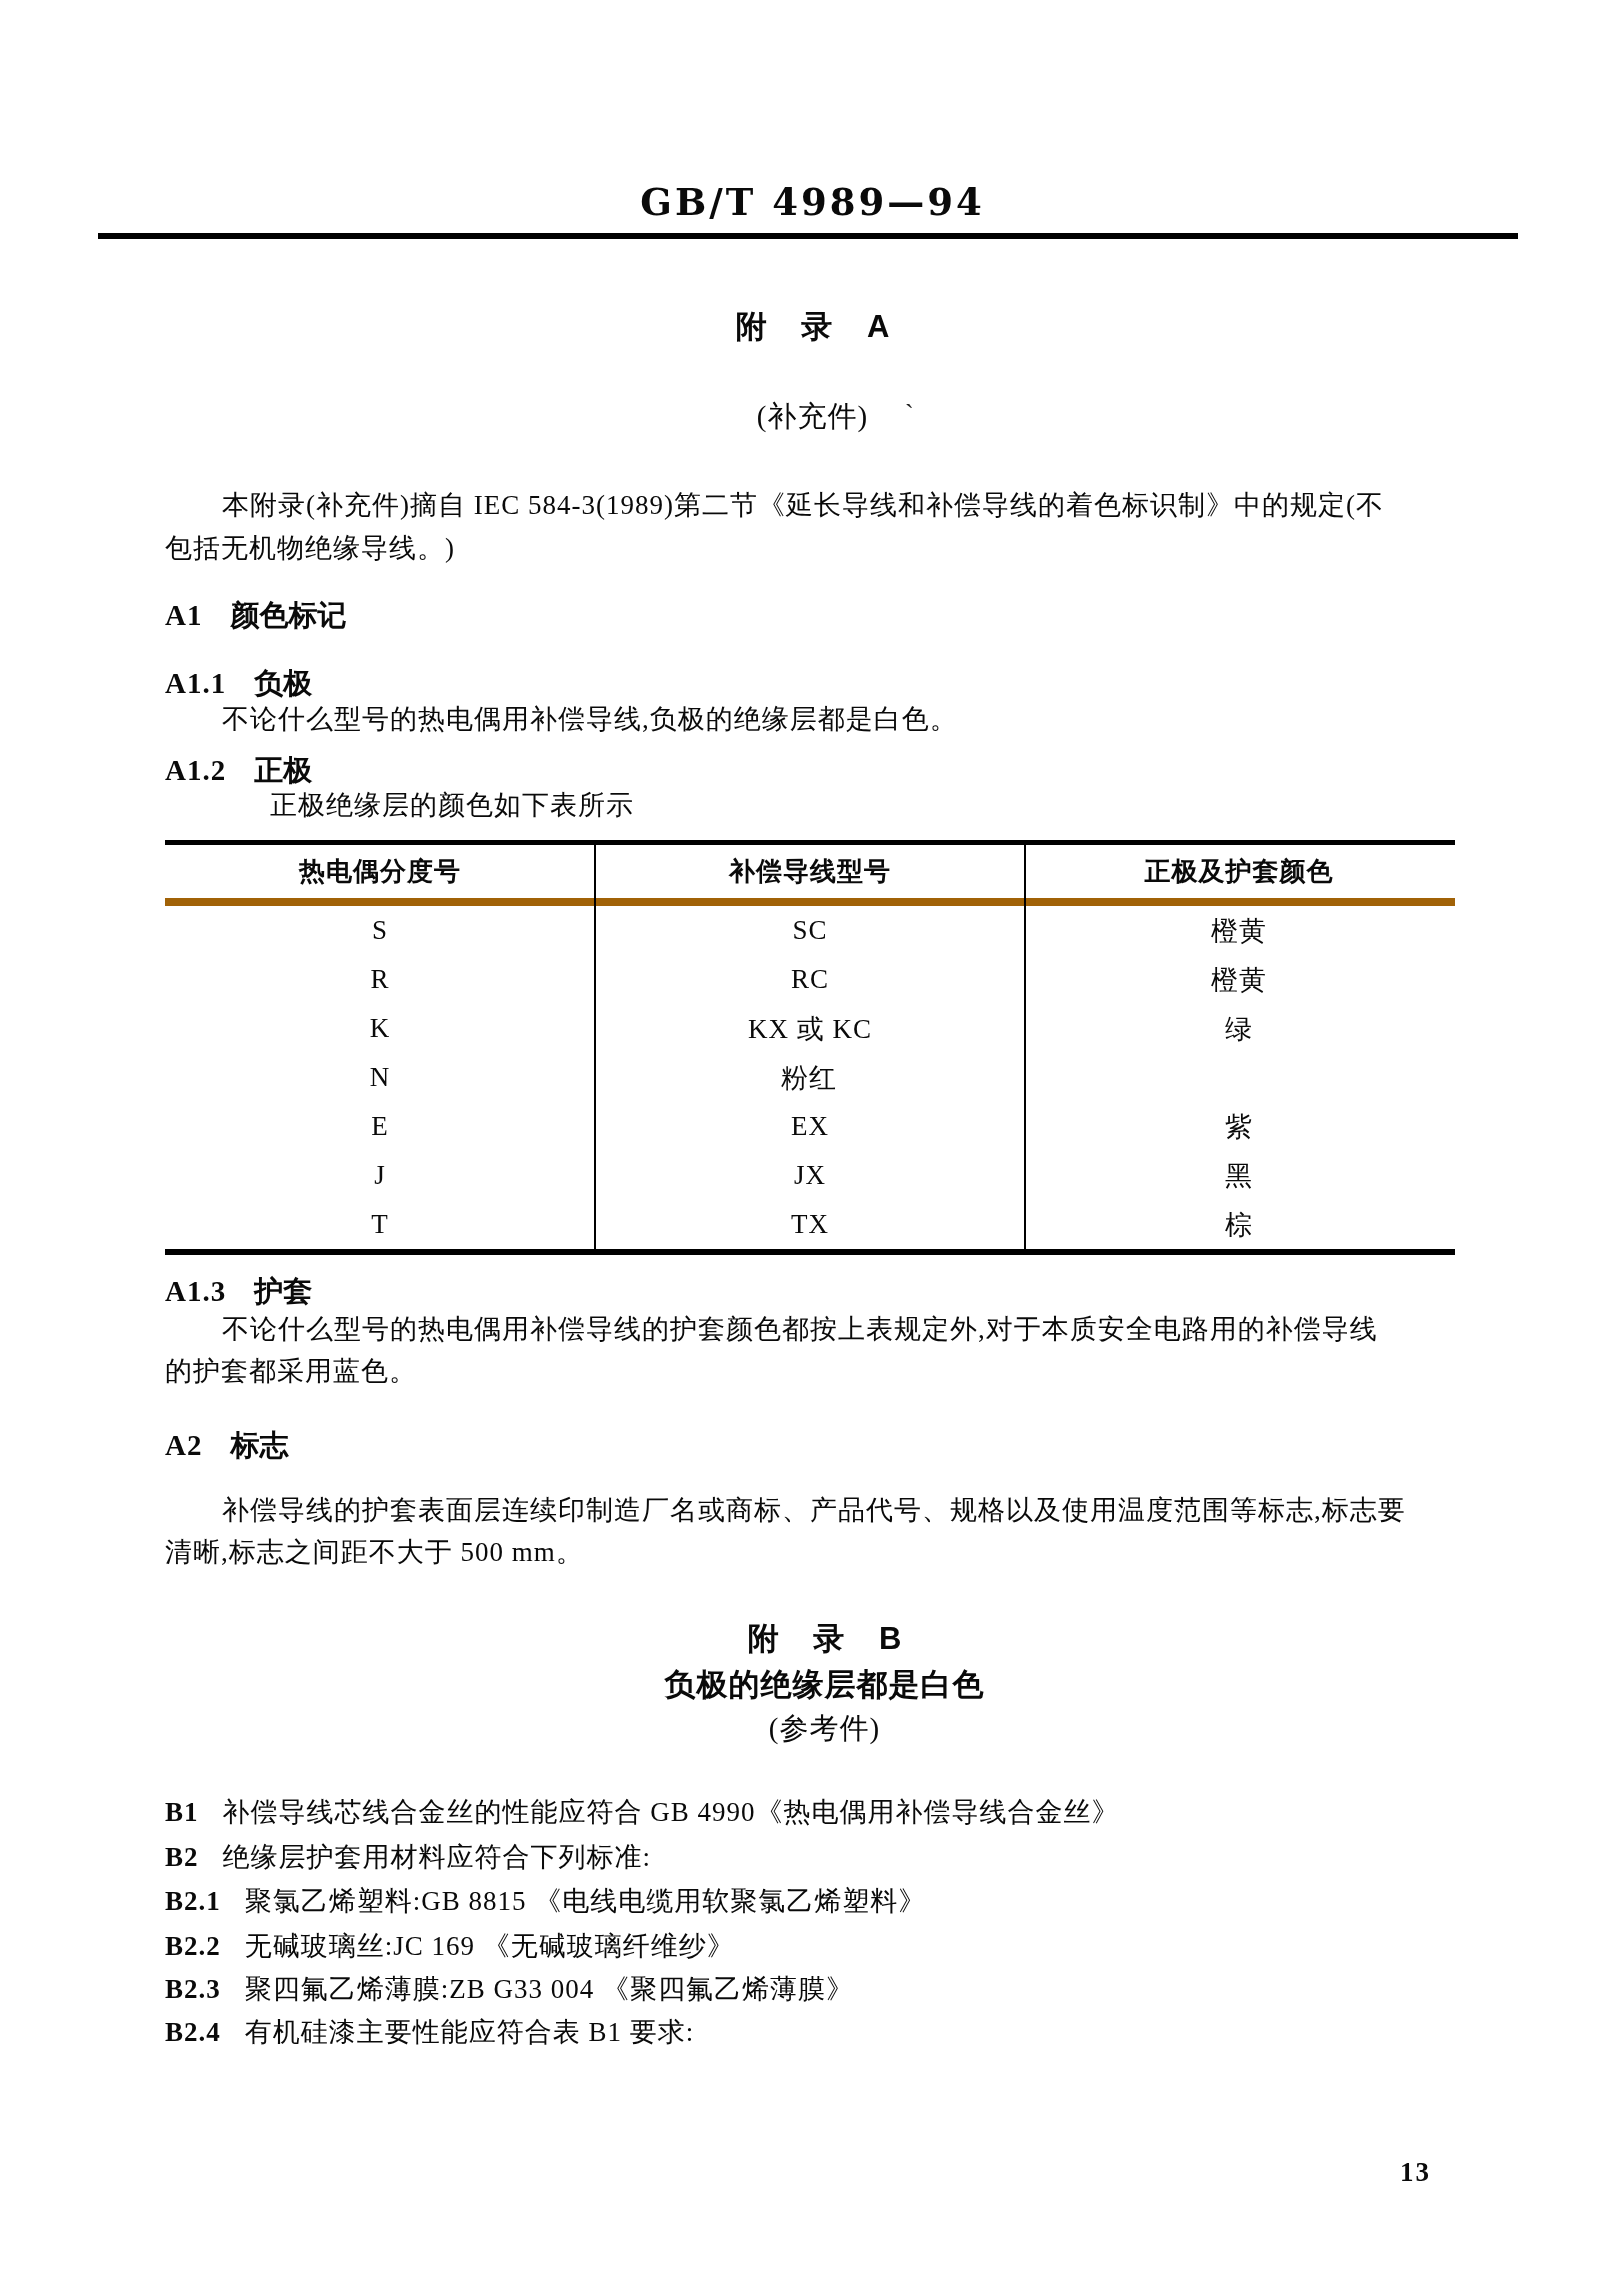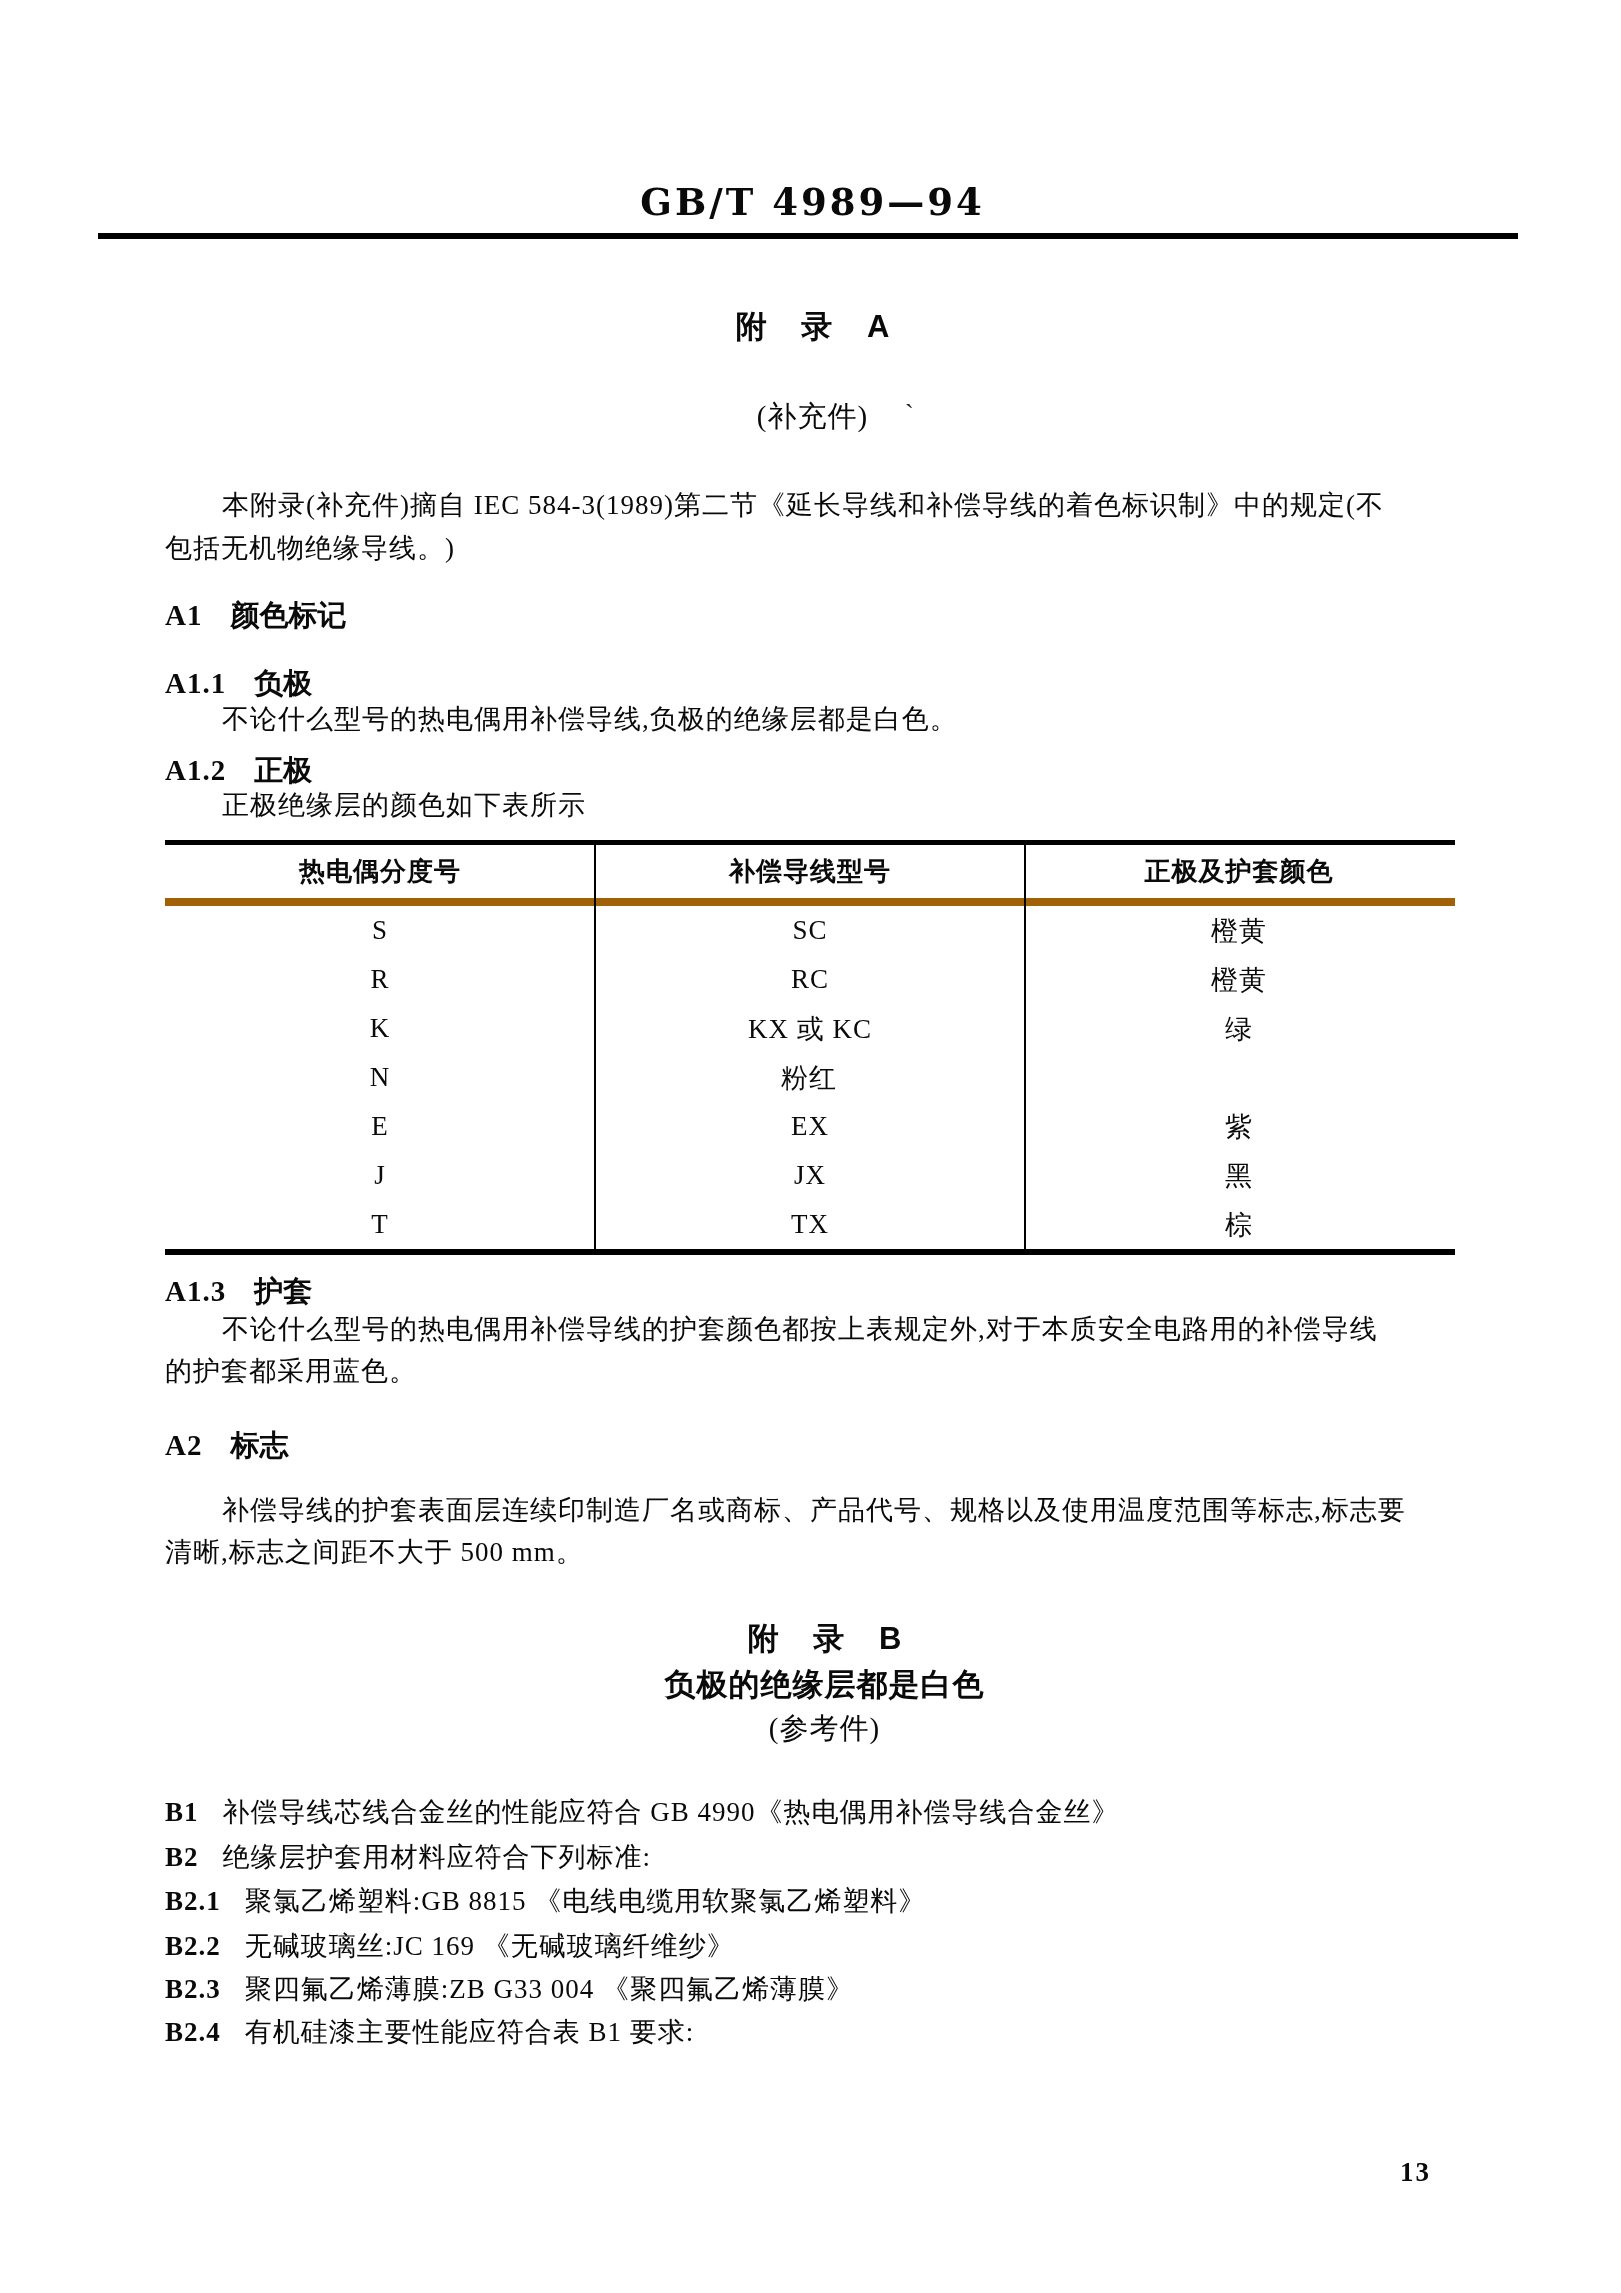--- a/index.html
+++ b/index.html
@@ -114,21 +114,21 @@
   </div>
 
   <div class="abs sec-head" style="top:664px;">
     <span class="num">A1.1</span><span>负极</span>
   </div>
   <div class="abs bodyline indent" style="top:704px;">不论什么型号的热电偶用补偿导线,负极的绝缘层都是白色。</div>
 
   <div class="abs sec-head" style="top:751px;">
     <span class="num">A1.2</span><span>正极</span>
   </div>
-  <div class="abs bodyline indent" style="top:790px;">正极绝缘层的颜色如下表所示</div>
+  <div class="abs bodyline indent" style="top:790px;margin-left:48px;">正极绝缘层的颜色如下表所示</div>
 
   <div class="abs ctable">
     <div class="thead">
       <div class="cell">热电偶分度号</div>
       <div class="cell">补偿导线型号</div>
       <div class="cell">正极及护套颜色</div>
     </div>
     <div class="trow">
       <div class="cell">S</div>
       <div class="cell">SC</div>

